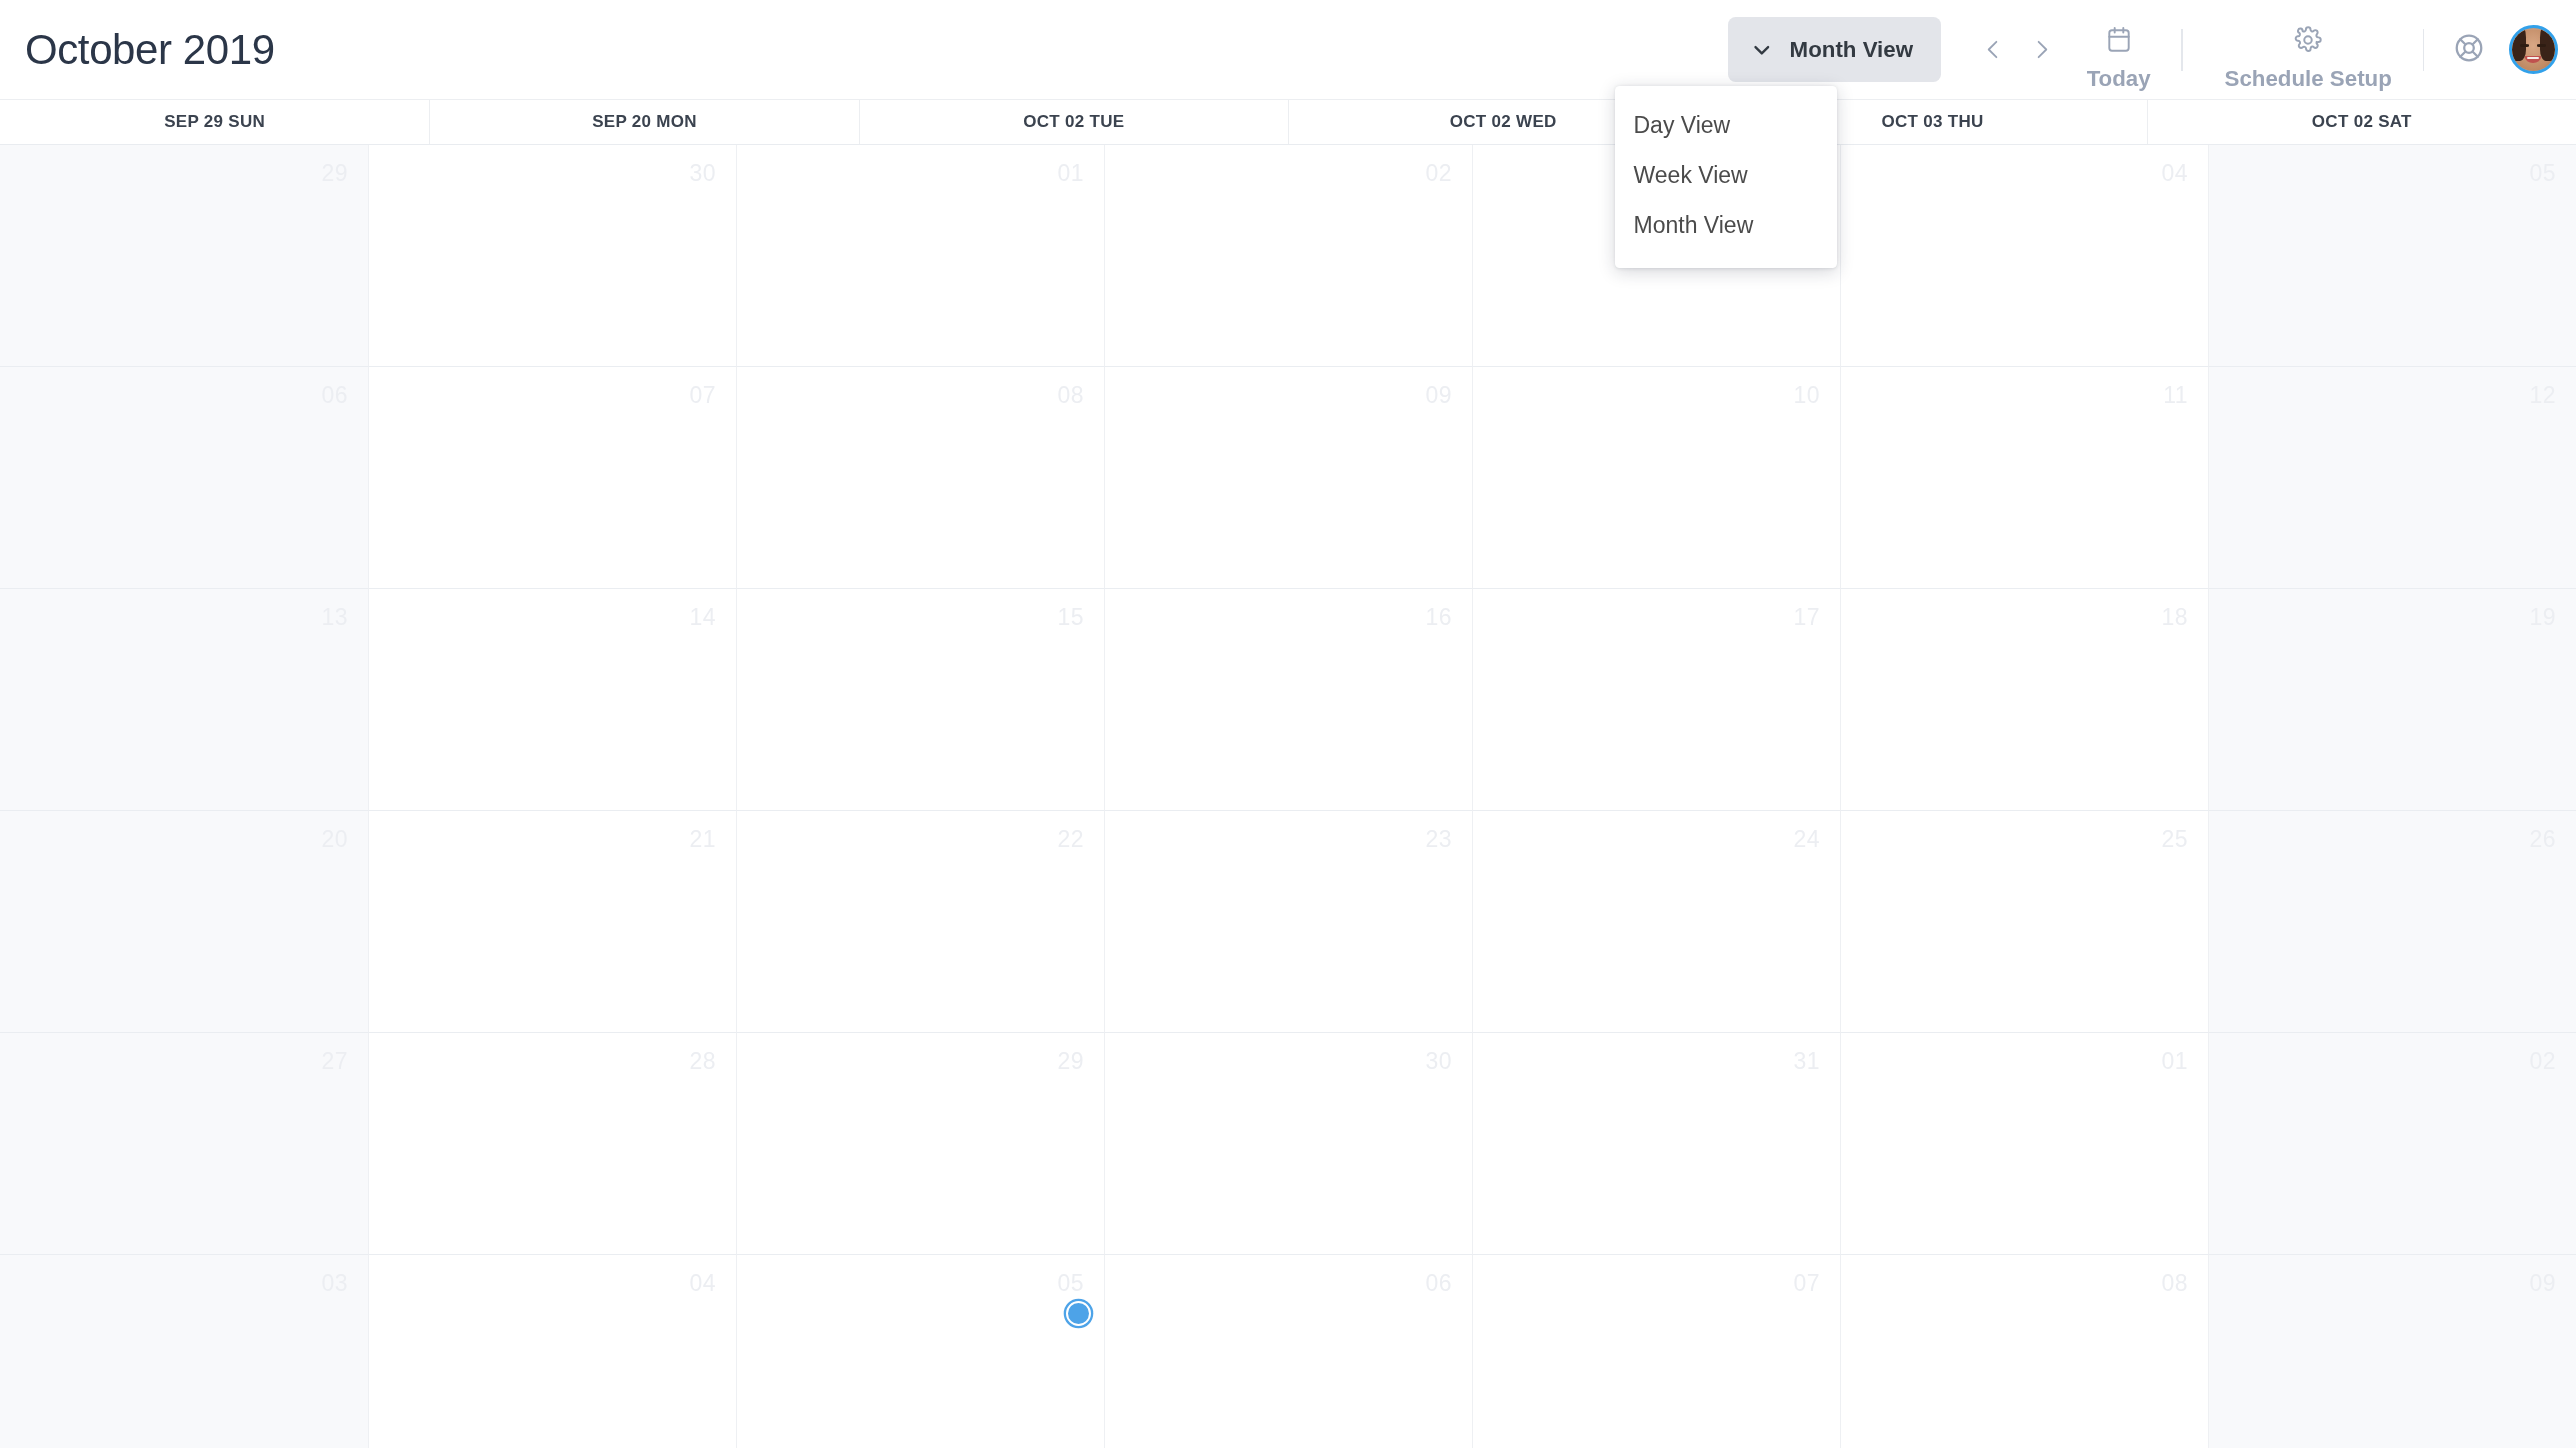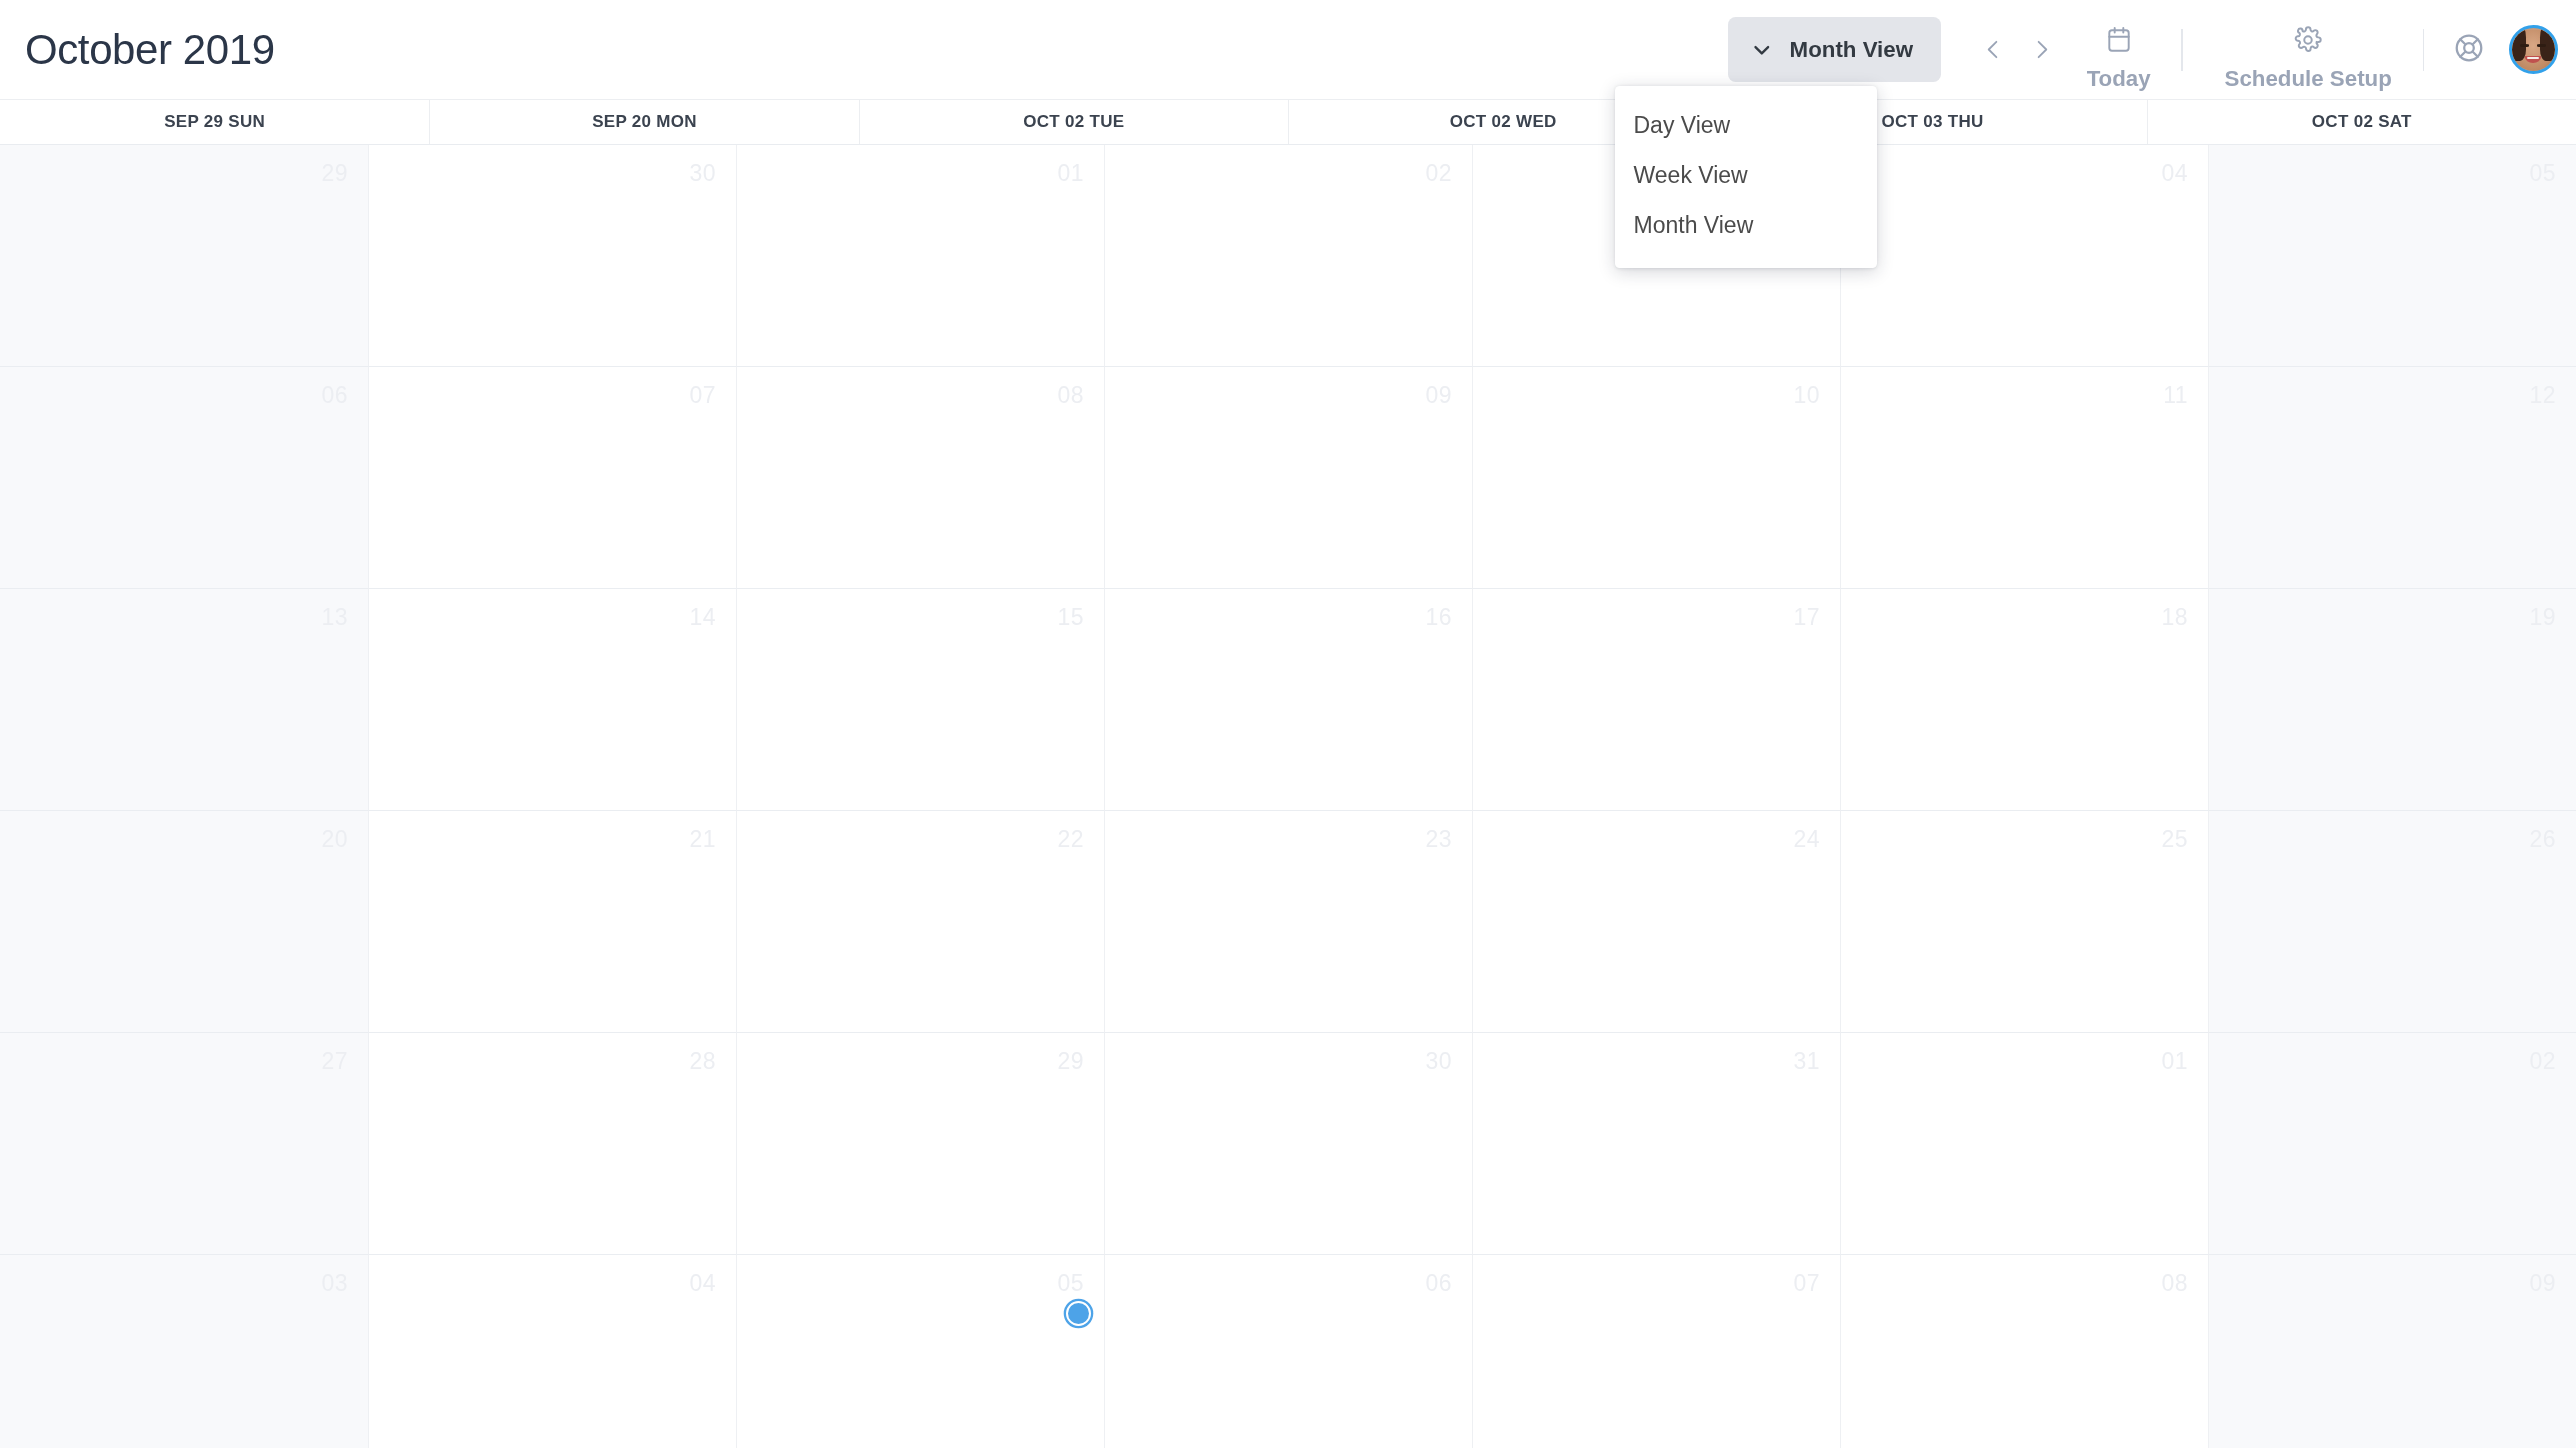--- a/index.html
+++ b/index.html
@@ -191,21 +191,21 @@
     height: 6%;
     background: #f6eee9;
     border-radius: 1.5px;
   }
 
   
   .view-menu {
     position: absolute;
     top: 86px;
     left: 1615px;
-    width: 262px;
+    width: 222px;
     background: #ffffff;
     border-radius: 4.6px;
     box-shadow: 0 3.1px 17px rgba(25, 36, 58, 0.18), 0 0.8px 3.1px rgba(25,36,58,0.10);
     padding: 14px 0 17px 0;
     z-index: 60;
   }
   .menu-item {
     padding: 10.8px 0 10.8px 18.5px;
     font-size: 23px;
     color: #4b4b4b;

